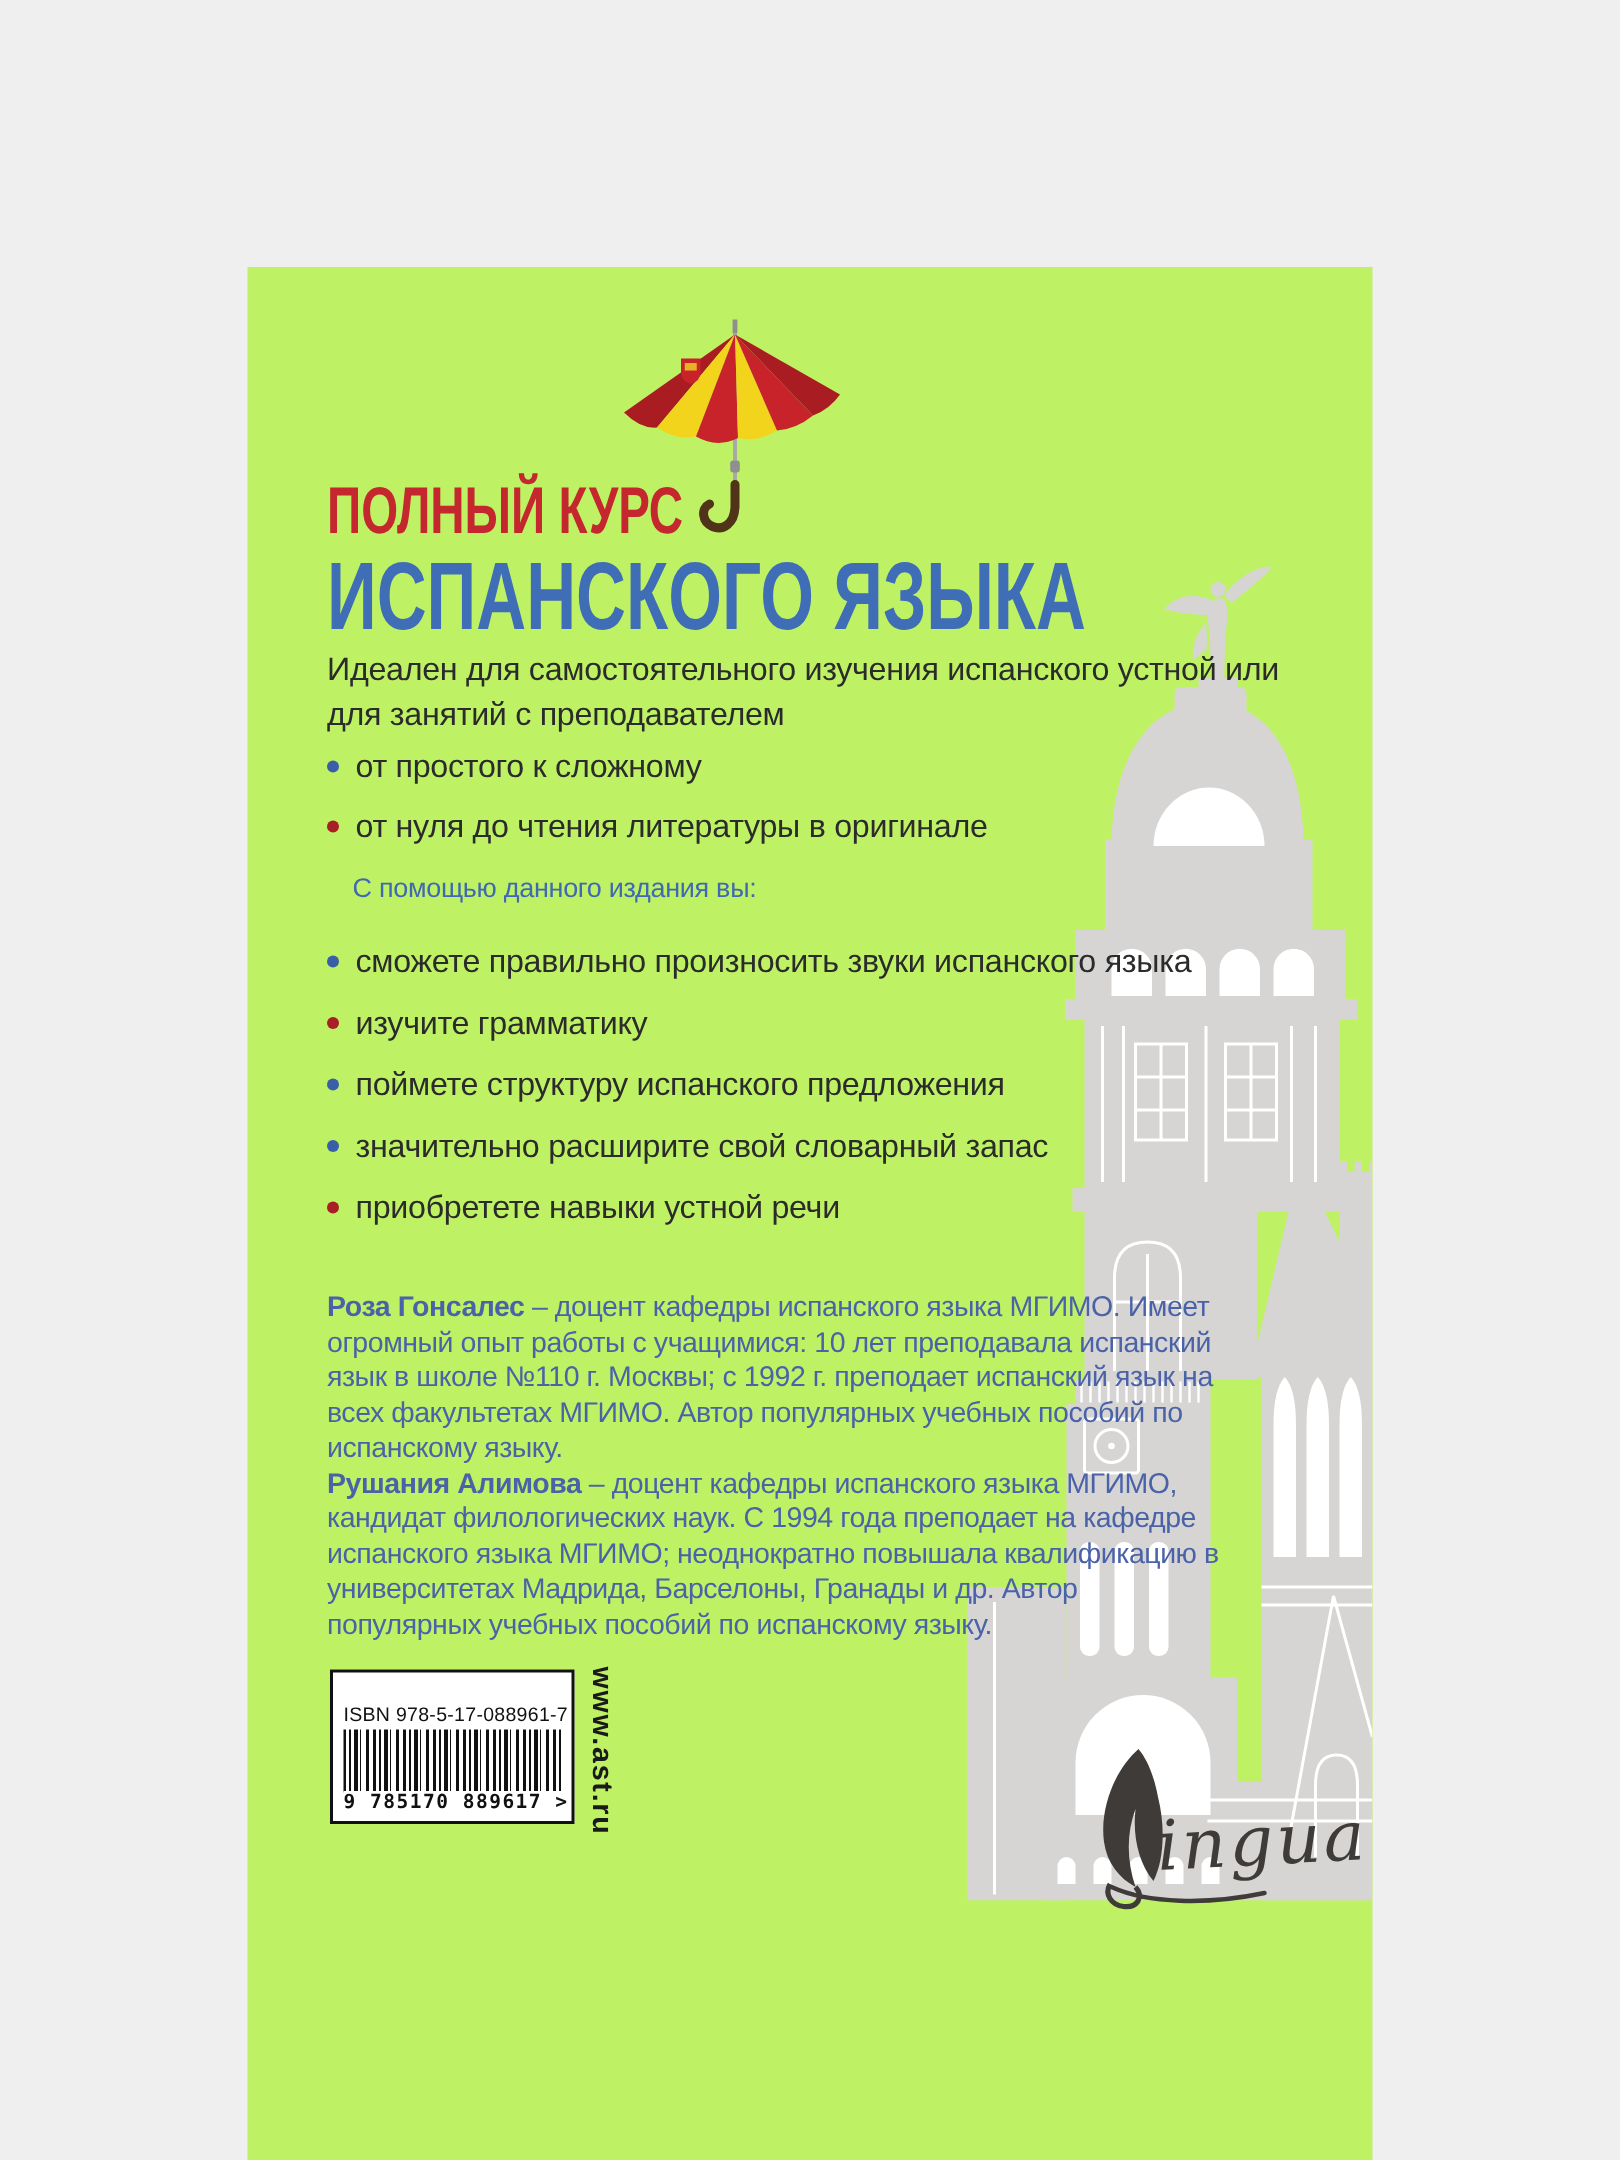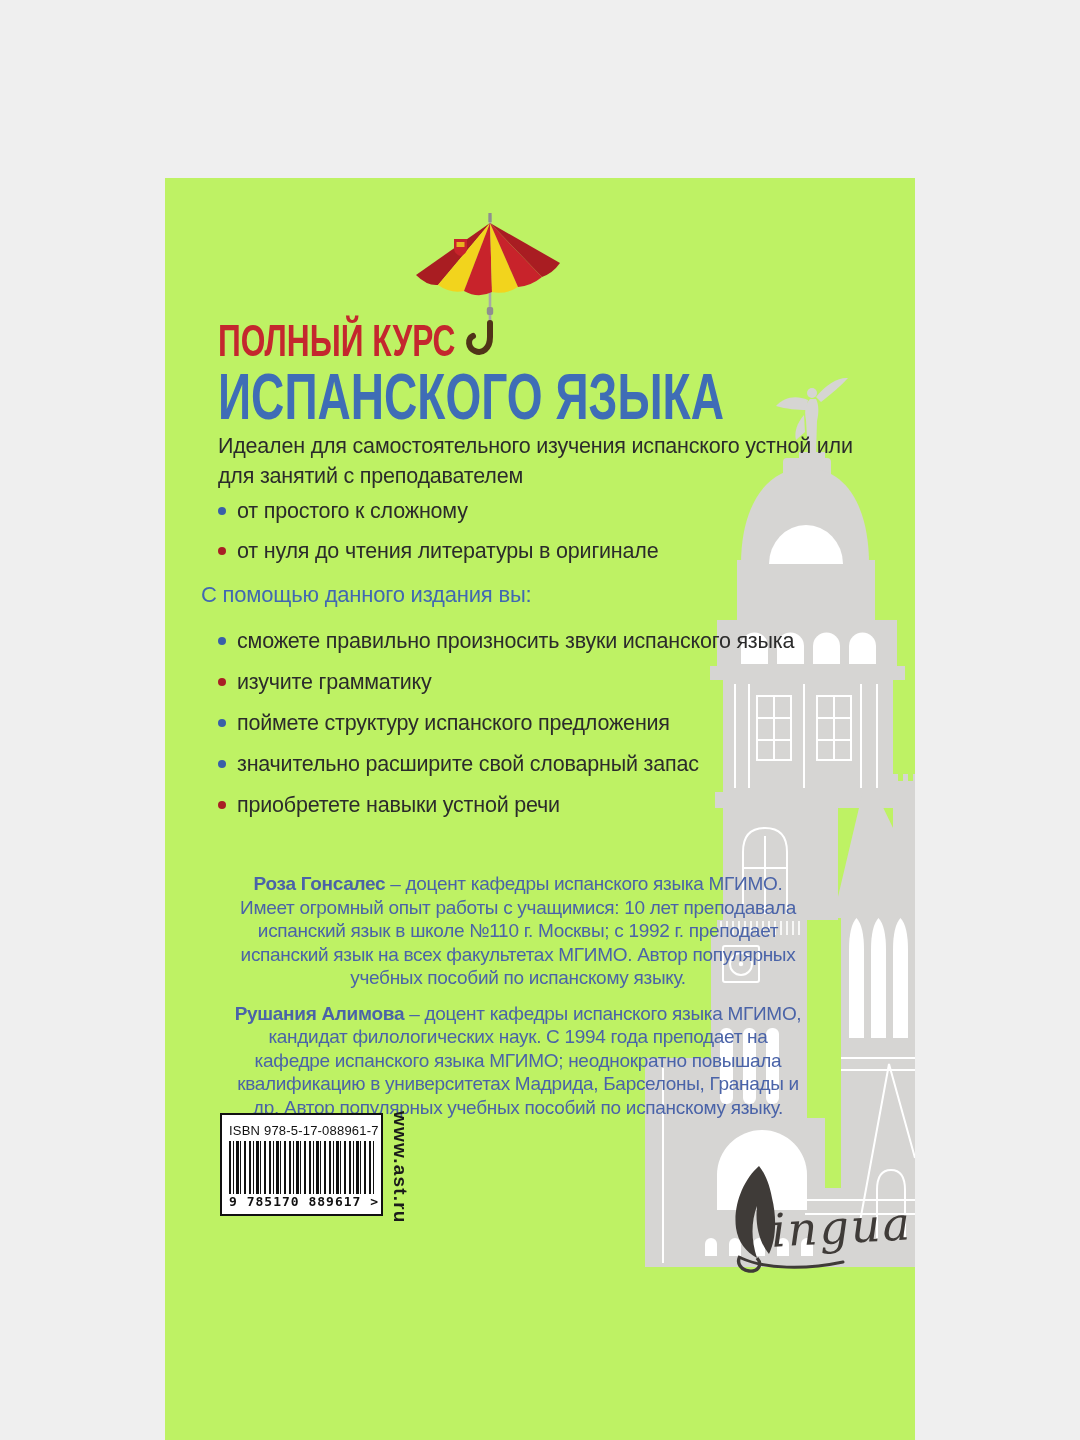--- a/index.html
+++ b/index.html
@@ -49,37 +49,37 @@
   ul.feat li{margin-bottom:18px;}
   ul.bens{left:53px;top:452px;}
   ul.bens li{margin-bottom:19px;}
   .dot{
     flex:0 0 auto;width:8px;height:8px;border-radius:50%;
     margin:7px 11px 0 0;
   }
   .dot.blue{background:#3a5fa8;}
   .dot.red{background:#a81f25;}
   .sheading{
-    left:36px;top:404px;
-    font-size:22px;color:#4168b2;letter-spacing:-0.2px;
+    left:70px;top:404px;
+    font-size:18px;color:#4168b2;letter-spacing:-0.2px;
   }
   .bios{
     left:53px;top:682px;width:600px;
     font-size:19px;line-height:23.5px;
     color:#4a63a8;letter-spacing:-0.3px;
   }
-  .bios p{margin:12px;text-align:center;}
+  .bios p{margin:0;}
   .aname{font-weight:bold;}
   
   .barcode-box{
     left:55px;top:935px;width:163px;height:103px;
     background:#fff;border:2.5px solid #111;
     box-sizing:border-box;
     display:flex;flex-direction:column;align-items:stretch;
-    padding:8px 7px 5px 7px;
+    padding:20px 7px 5px 7px;
   }
   .isbn{
     font-size:13px;color:#111;text-align:center;
     letter-spacing:0.2px;white-space:nowrap;
     margin-bottom:3px;
   }
   .bars{
     flex:1 1 auto;
     background:repeating-linear-gradient(90deg,
       #111 0px,#111 2px,#fff 2px,#fff 4px,

